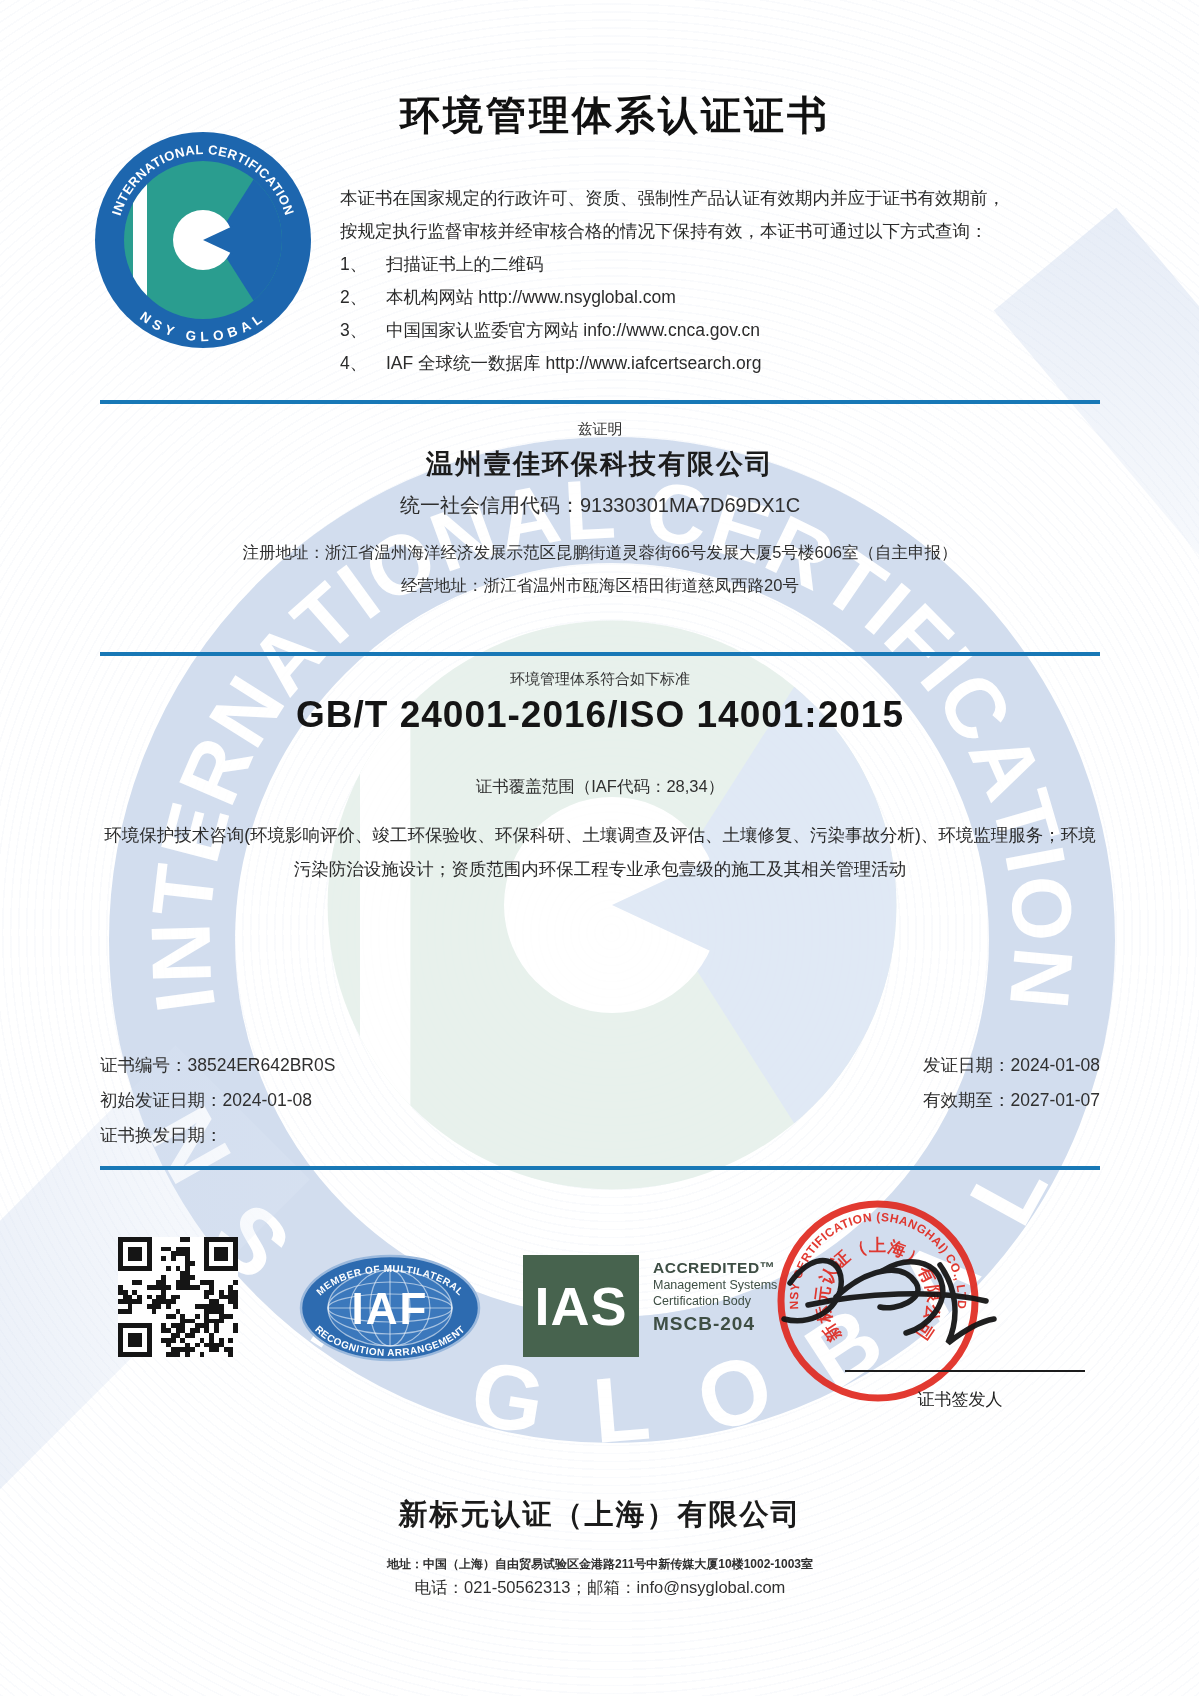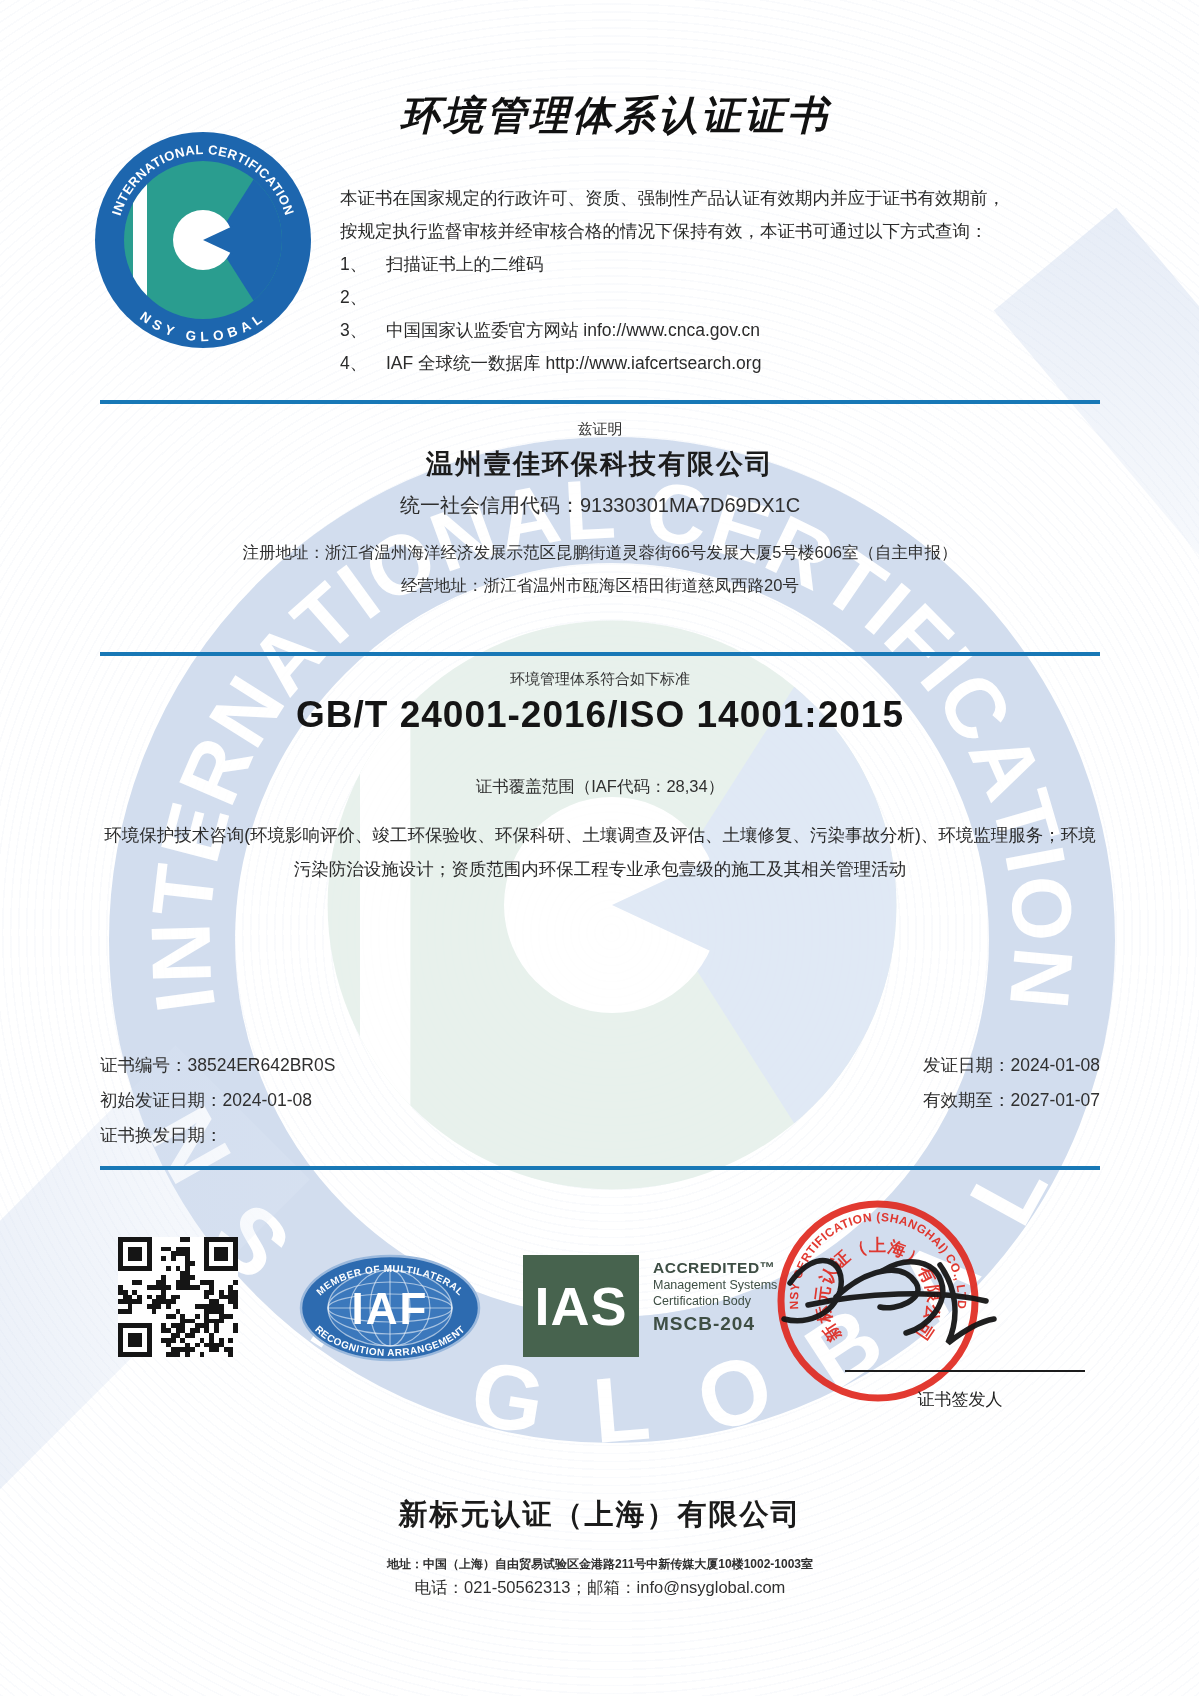--- a/index.html
+++ b/index.html
@@ -3,21 +3,21 @@
 <meta charset="utf-8">
 <style>
   html,body{margin:0;padding:0;background:#ffffff;}
   body{width:1199px;height:1696px;font-family:"Liberation Sans","DejaVu Sans",sans-serif;color:#2f2f2f;}
   .page{position:relative;width:1199px;height:1696px;background:#ffffff;overflow:hidden;}
   .page::before{content:"";position:absolute;inset:0;z-index:0;
     background:repeating-radial-gradient(circle at 51% 55%, rgba(150,170,210,0.05) 0 1.5px, transparent 1.5px 8px);}
   .abs{position:absolute;}
   .center-text{position:absolute;left:100px;width:1030px;text-align:center;}
   .wide-center{position:absolute;left:100px;width:1000px;text-align:center;}
-  .title{top:88px;font-size:40px;font-weight:700;letter-spacing:3px;color:#111;font-style:italic;}
+  .title{top:88px;font-size:40px;font-weight:700;letter-spacing:3px;color:#111;}
   .intro{position:absolute;left:340px;top:182px;width:690px;font-size:17.5px;line-height:33px;color:#2b2b2b;}
   .intro-item{display:flex;}
   .intro-item .num{width:46px;flex:0 0 46px;}
   .divider{position:absolute;left:100px;width:1000px;height:4px;background:#1878b6;}
   .small-heading{font-size:15px;color:#333;}
   .company-name{top:446px;font-size:27px;font-weight:600;letter-spacing:2px;color:#1c1c1c;}
   .credit-code{top:492px;font-size:20px;}
   .addr1{top:542px;font-size:16.5px;}
   .addr2{top:575px;font-size:16.5px;}
   .std-heading{top:670px;}
@@ -113,20 +113,21 @@
 
   <div class="intro z1">
     <div>本证书在国家规定的行政许可、资质、强制性产品认证有效期内并应于证书有效期前，</div>
     <div>按规定执行监督审核并经审核合格的情况下保持有效，本证书可通过以下方式查询：</div>
     <div class="intro-item">
       <span class="num">1、</span>
       <span>扫描证书上的二维码</span>
     </div>
     <div class="intro-item">
       <span class="num">2、</span>
+      <span>本机构网站 http://www.nsyglobal.com</span>
     </div>
     <div class="intro-item">
       <span class="num">3、</span>
       <span>中国国家认监委官方网站 info://www.cnca.gov.cn</span>
     </div>
     <div class="intro-item">
       <span class="num">4、</span>
       <span>IAF 全球统一数据库 http://www.iafcertsearch.org</span>
     </div>
   </div>

